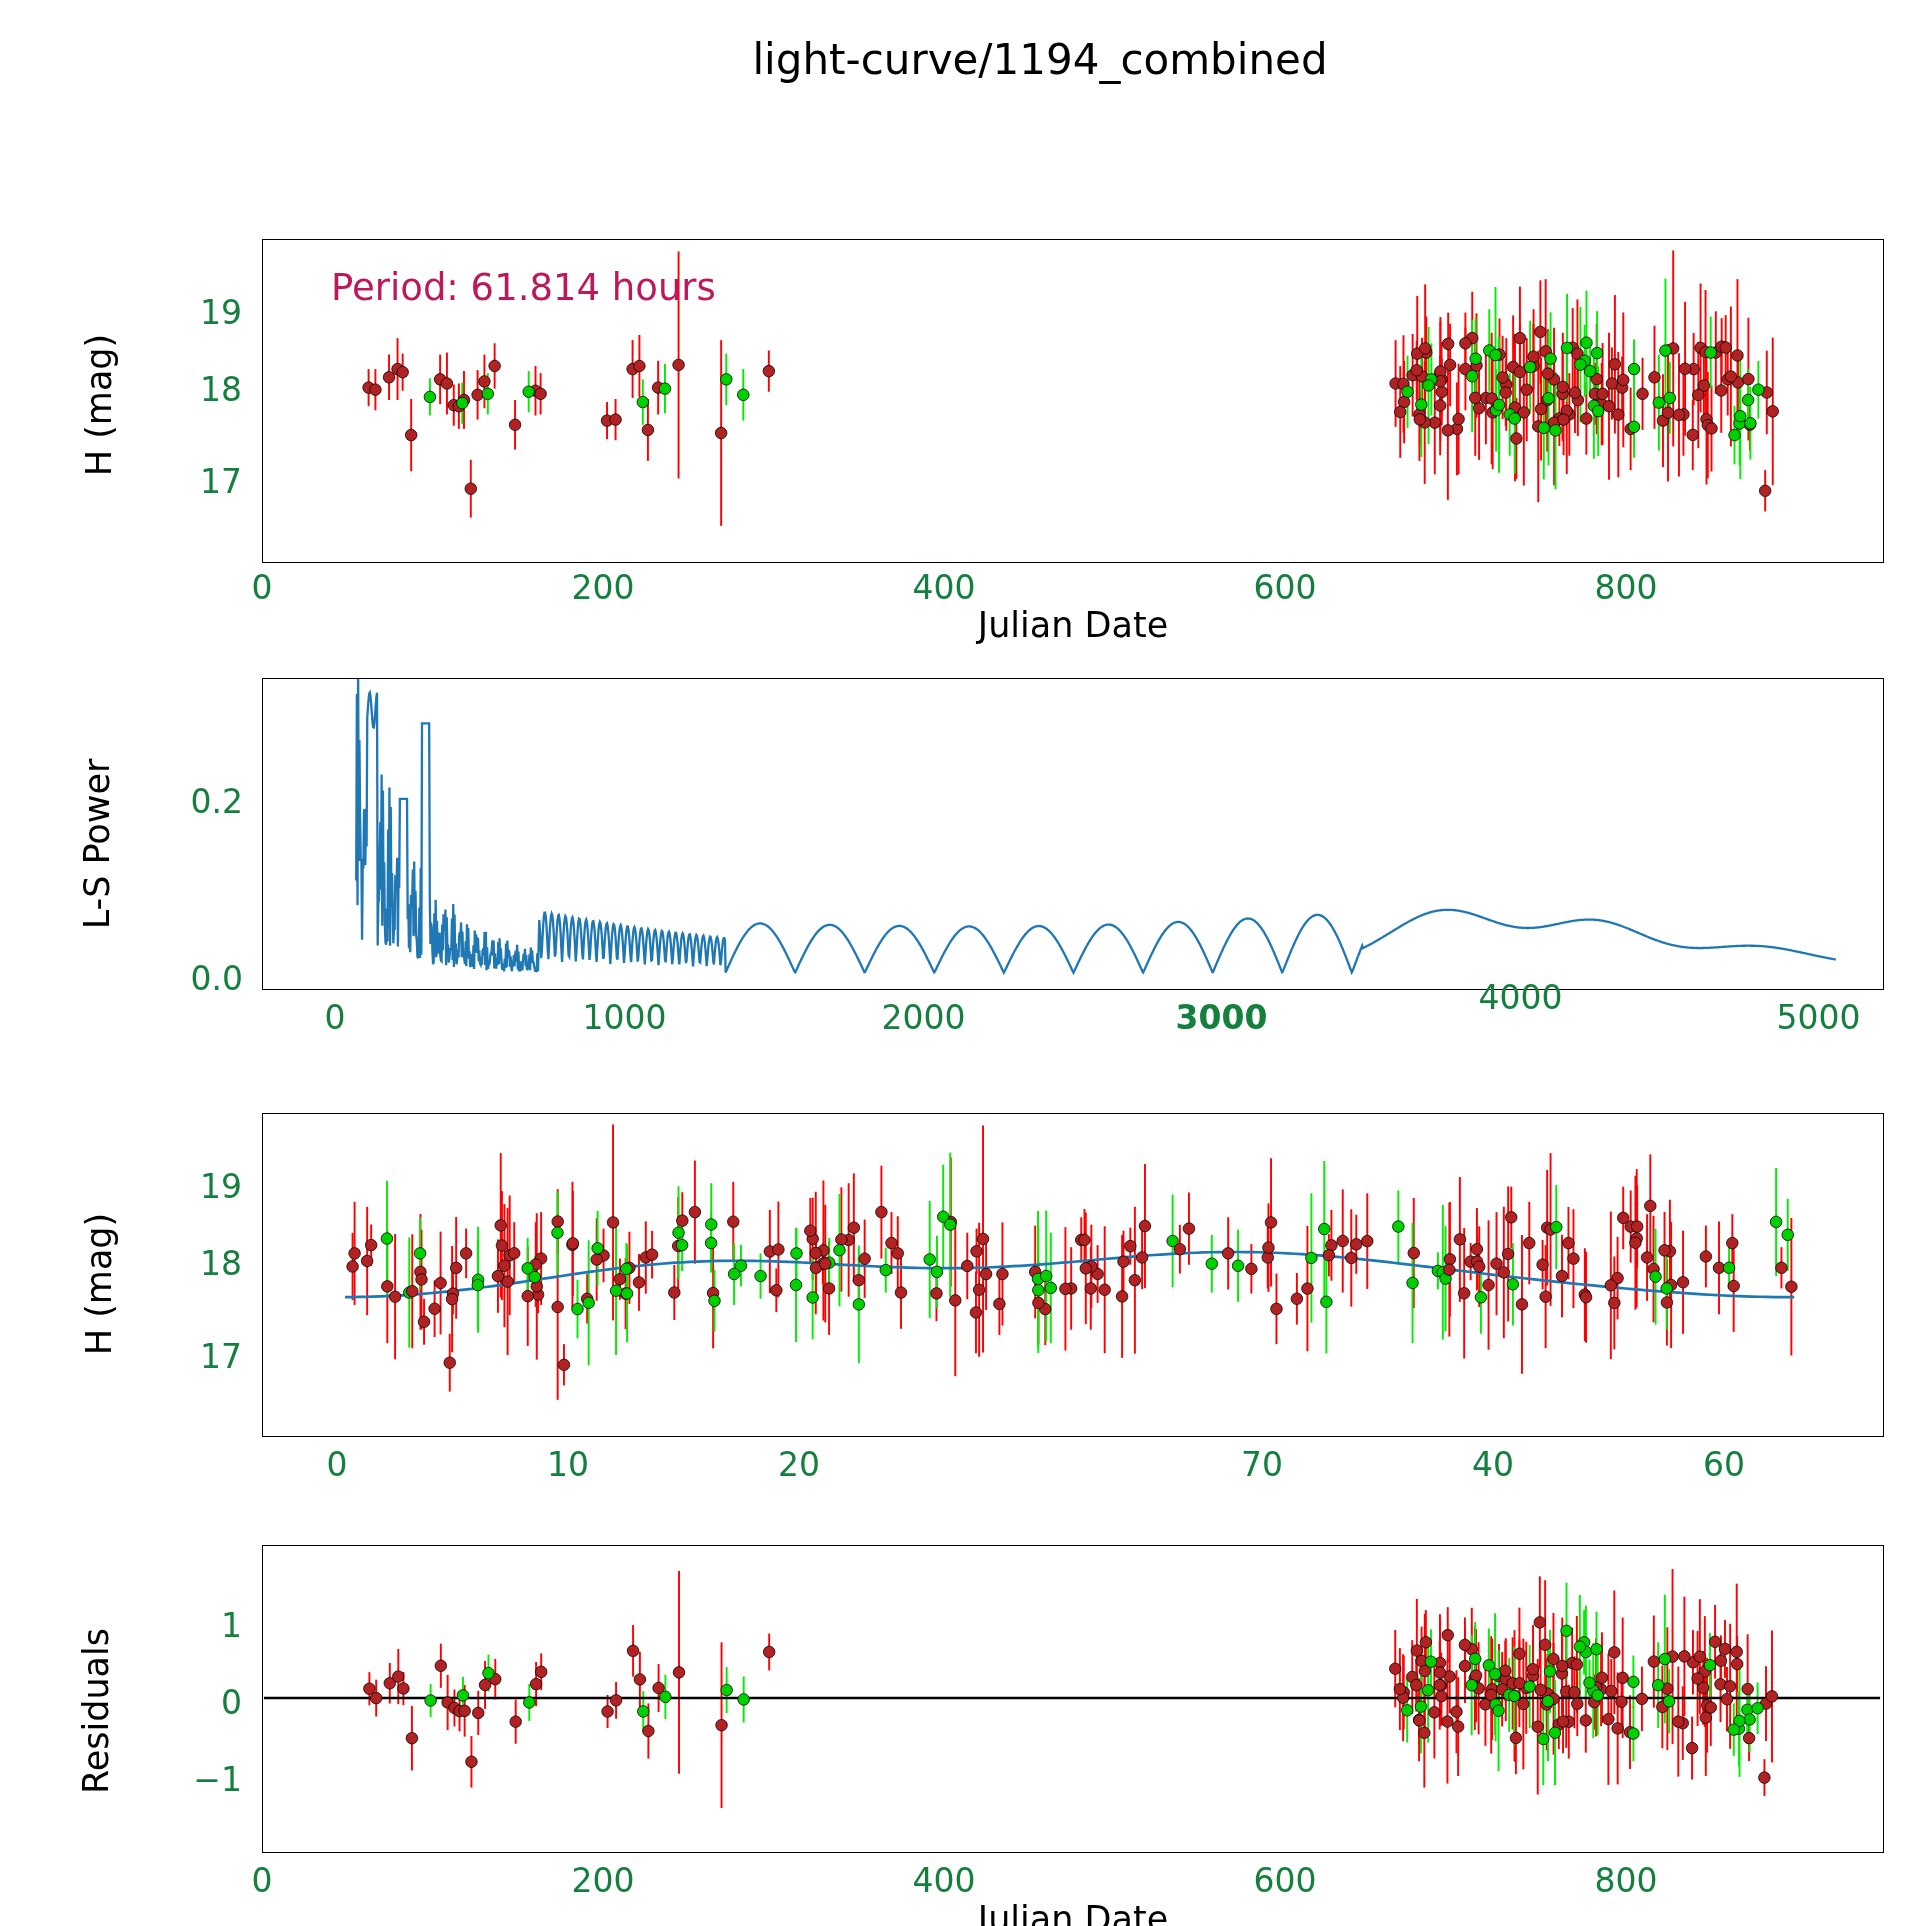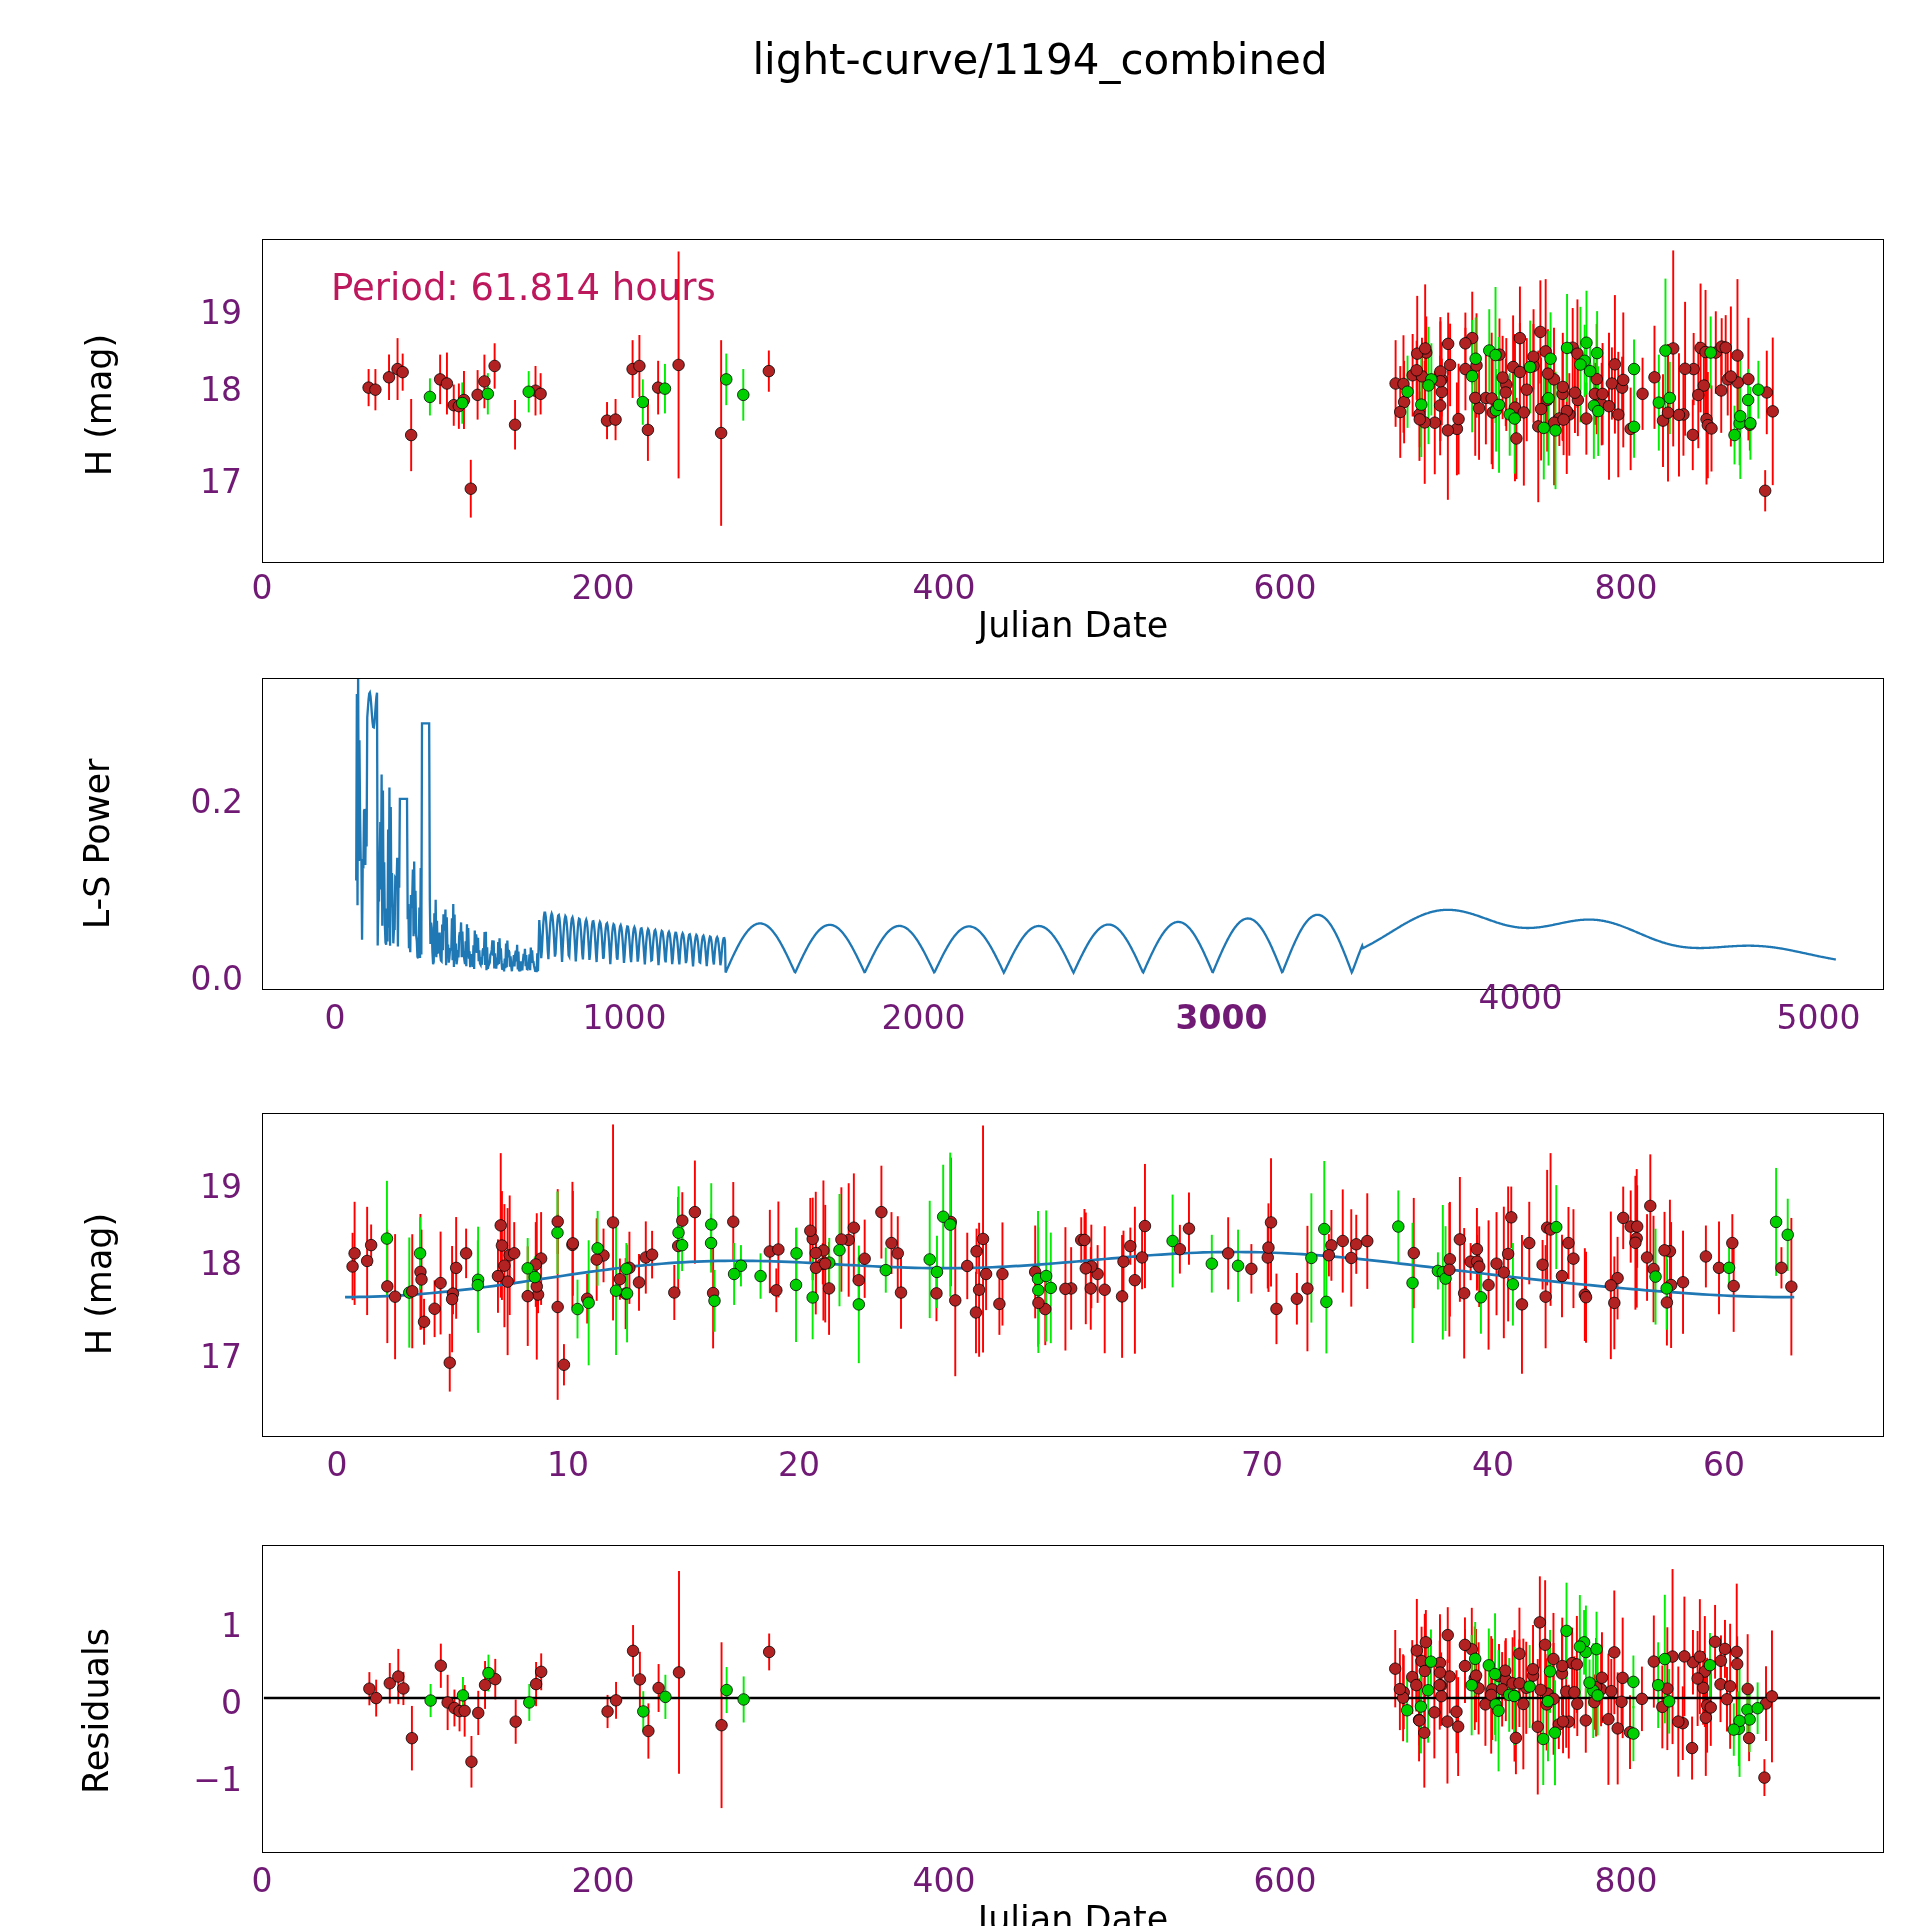--- a/index.html
+++ b/index.html
@@ -50,21 +50,21 @@
     white-space: nowrap;
   }
   .ylabel {
     transform-origin: 50% 50%;
     transform: rotate(-90deg);
   }
   .tick-label {
     position: absolute;
     font-size: 33px;
     font-family: "DejaVu Sans", sans-serif;
-    color: #701a75;
+    color: #15803d;
     white-space: nowrap;
   }
   .tick-x {
     text-align: center;
   }
   .tick-y {
     text-align: right;
   }
   .annotation {
     position: absolute;

